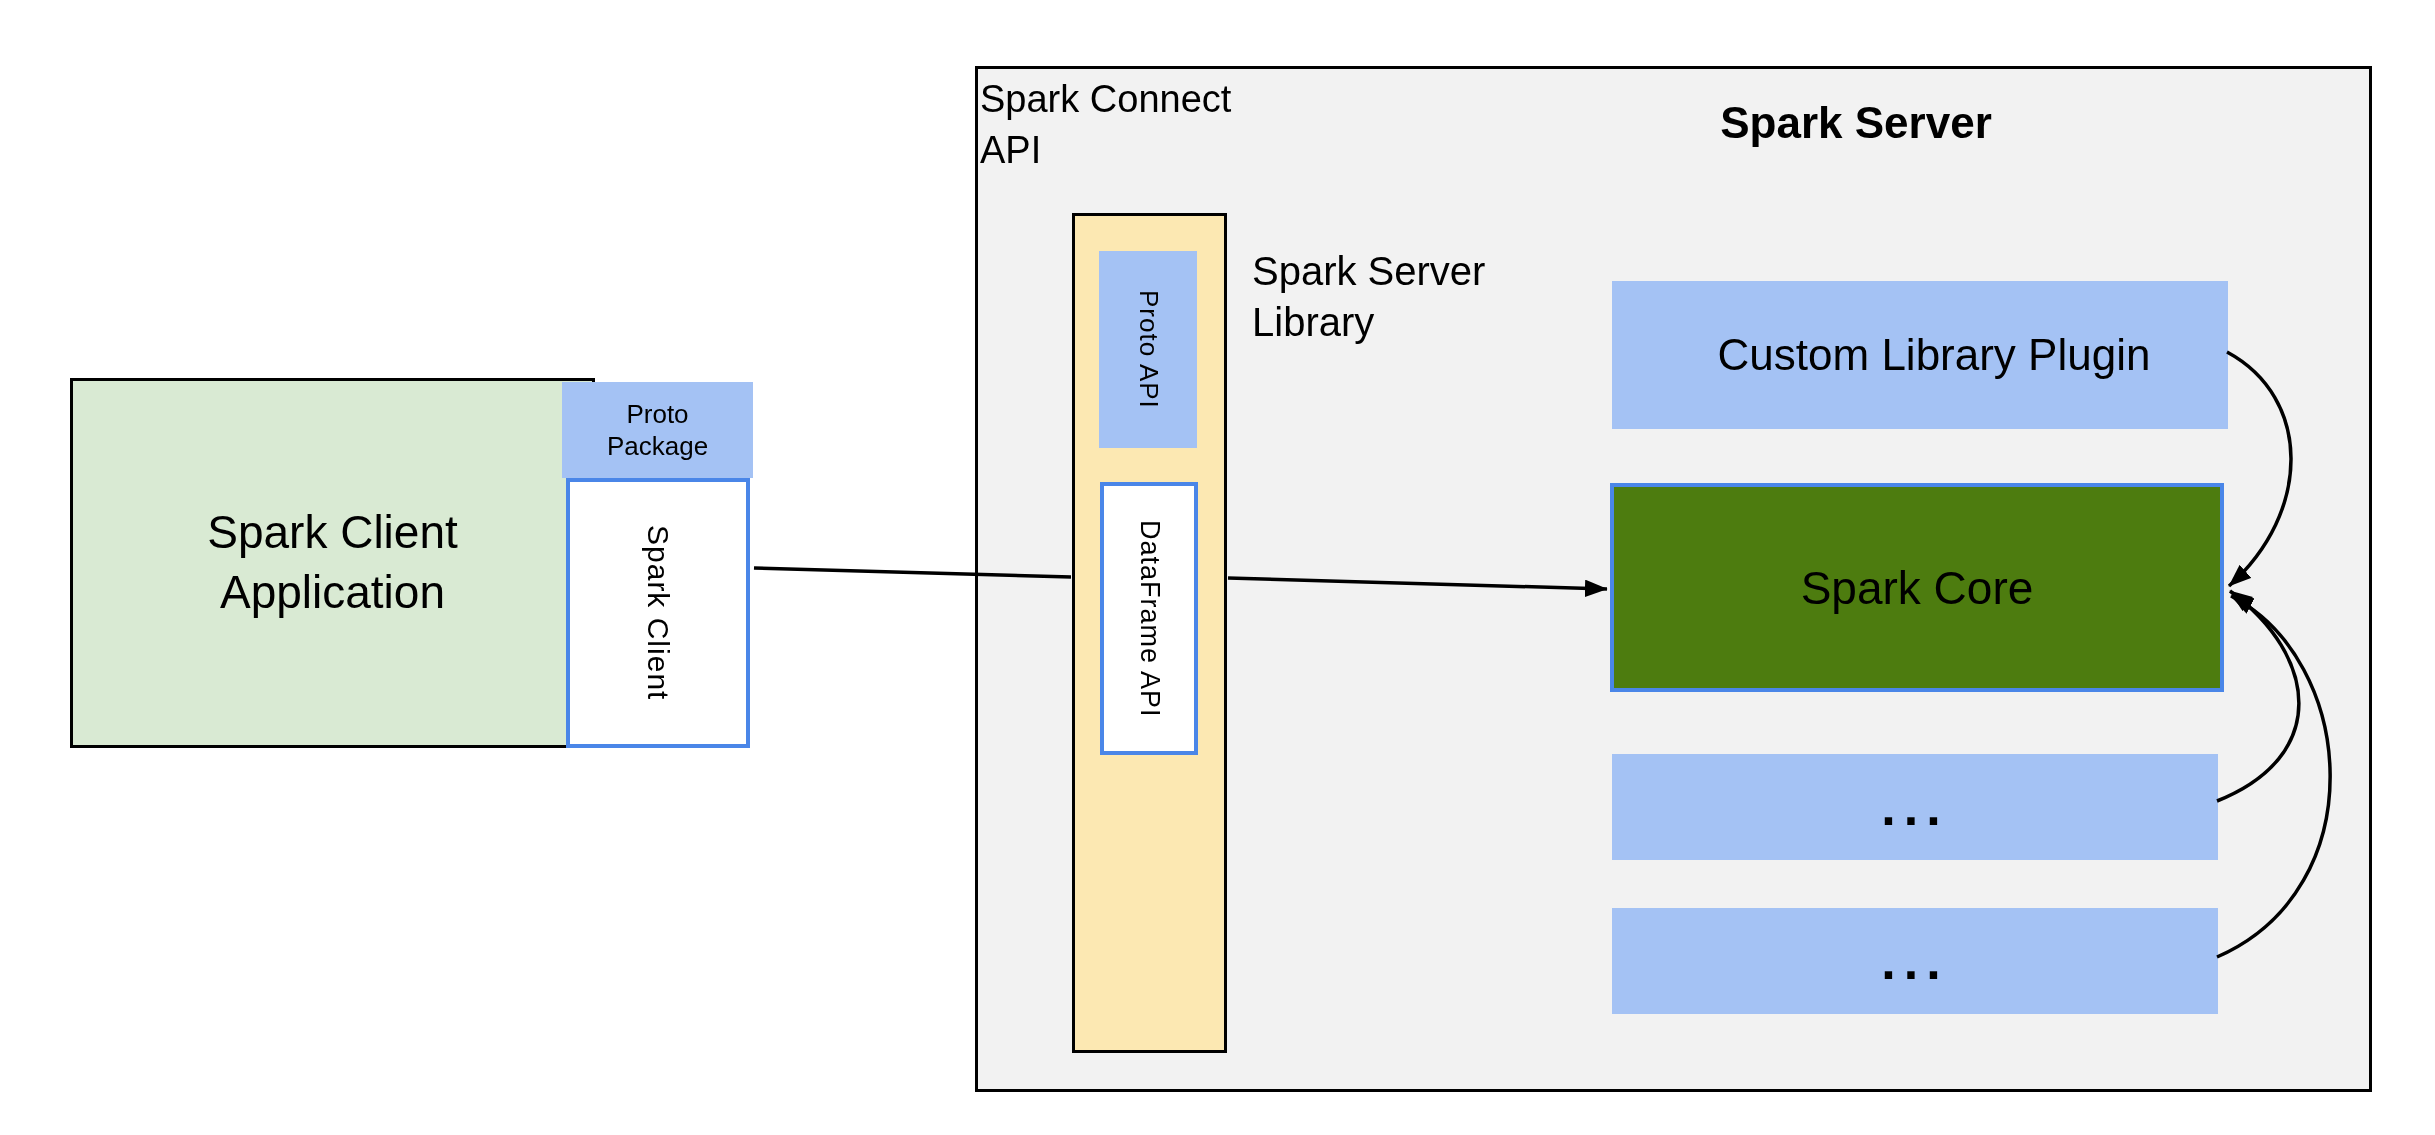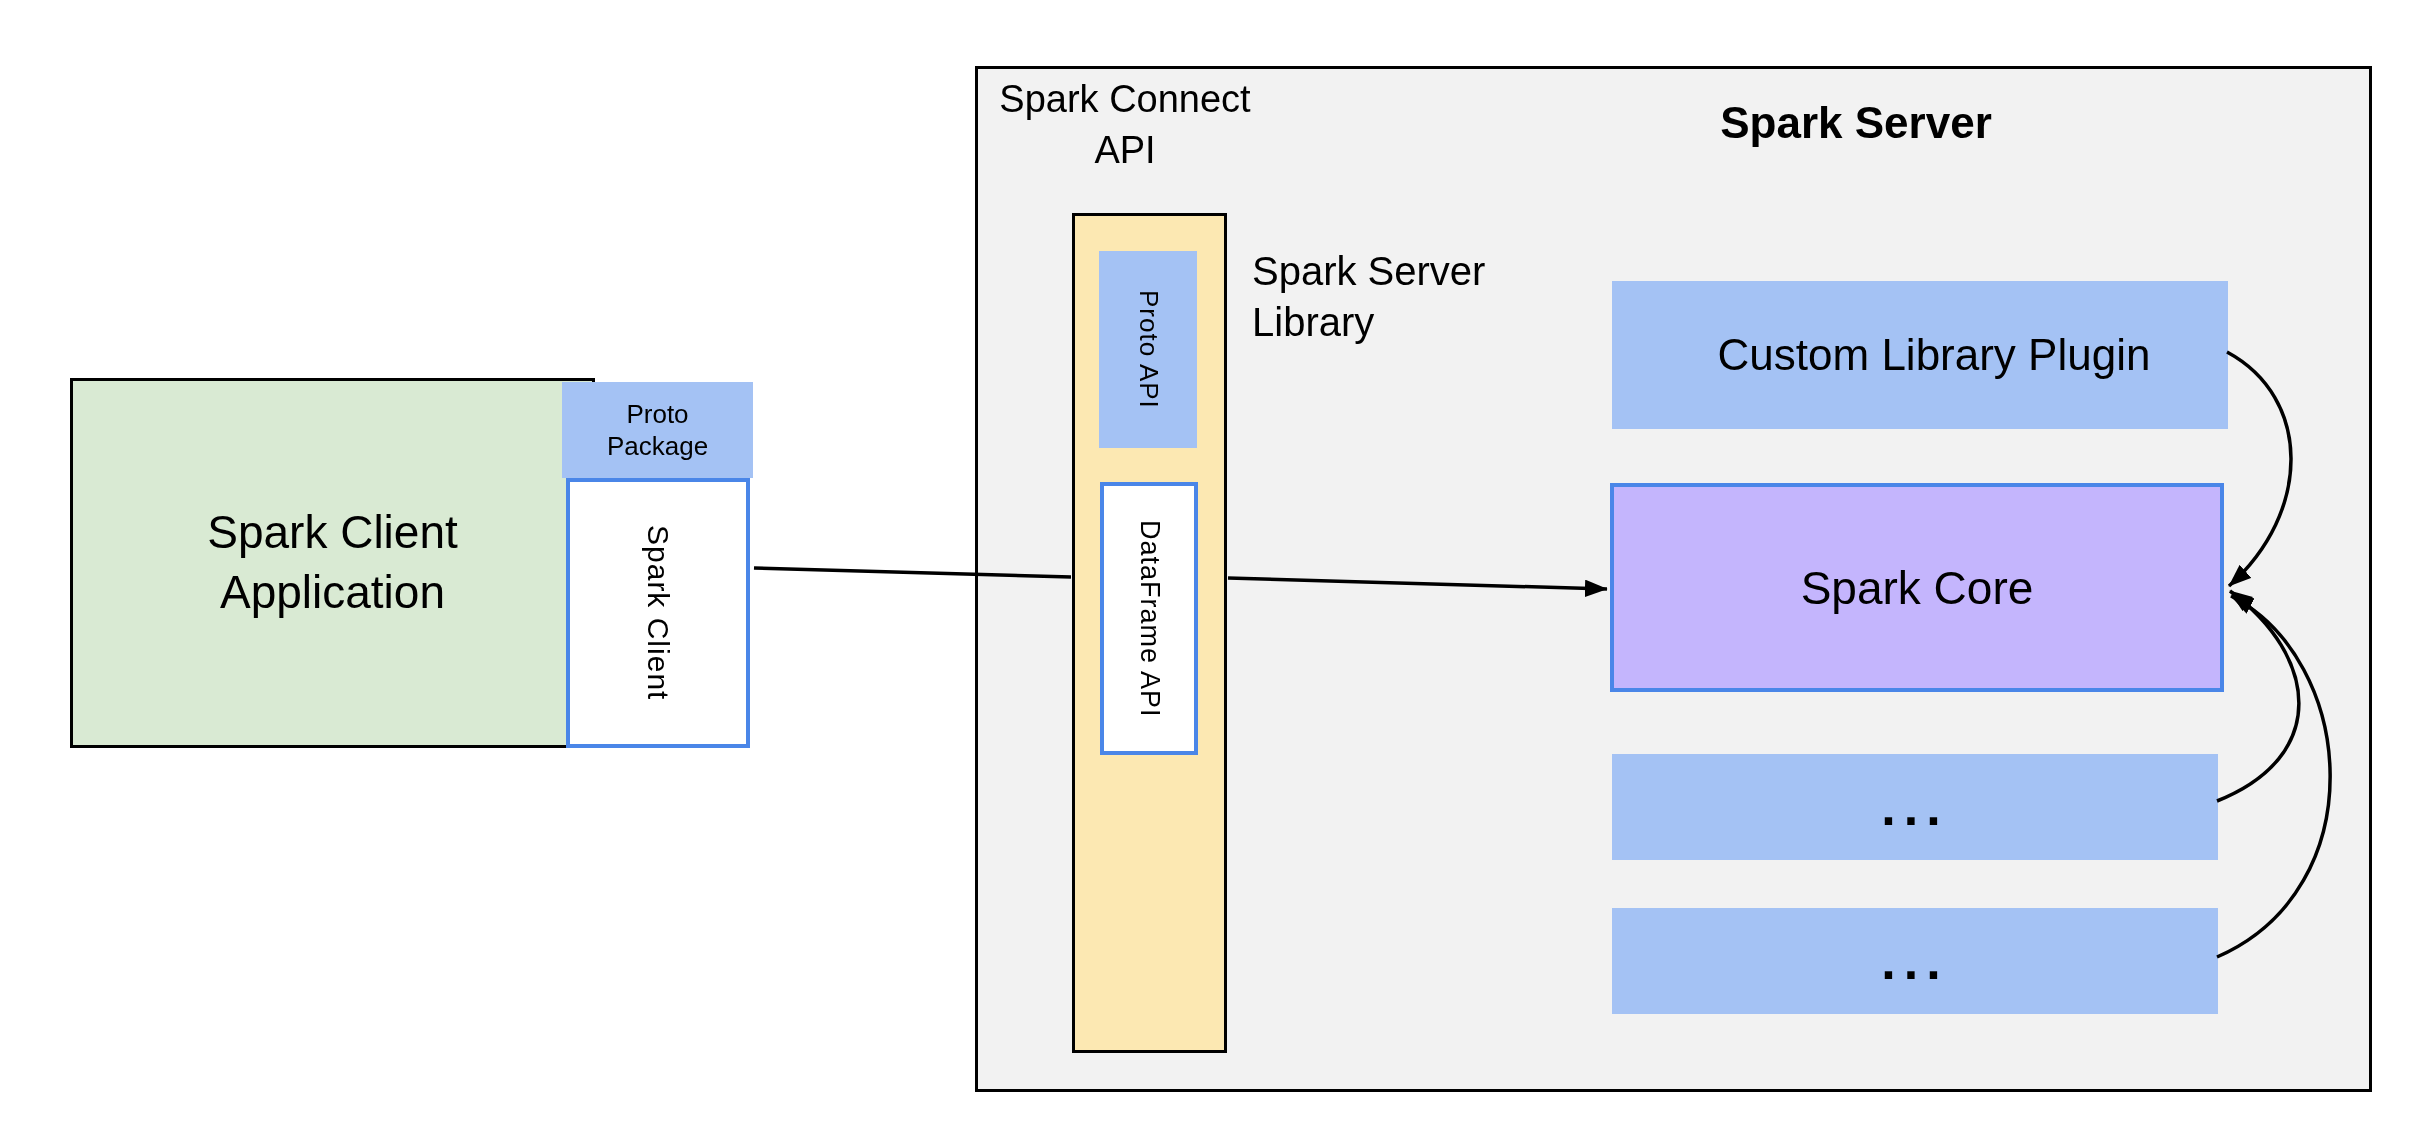--- a/index.html
+++ b/index.html
@@ -21,27 +21,27 @@
   .pkg-box{left:562px;top:382px;width:191px;height:96px;
     background:var(--blue-fill);font-size:26px;line-height:1.25;}
   .spark-client-box{left:566px;top:478px;width:184px;height:270px;
     background:#fff;border:4px solid var(--blue-border);font-size:30px;}
   .yellow-col{left:1072px;top:213px;width:155px;height:840px;
     background:var(--yellow-fill);border:3px solid #000;}
   .proto-box{left:1099px;top:251px;width:98px;height:197px;
     background:var(--blue-fill);font-size:26px;}
   .df-box{left:1100px;top:482px;width:98px;height:273px;
     background:#fff;border:4px solid var(--blue-border);font-size:27px;}
-  .connect-label{left:980px;top:74px;width:290px;font-size:38px;line-height:1.35;text-align:center;}
+  .connect-label{left:980px;top:74px;width:290px;font-size:38px;line-height:1.35;}
   .server-title{left:1606px;top:98px;width:500px;font-size:44px;font-weight:bold;text-align:center;}
   .library-label{left:1252px;top:246px;width:360px;font-size:40px;line-height:1.28;text-align:left;}
   .plugin-box{left:1612px;top:281px;width:616px;height:148px;
     background:var(--blue-fill);font-size:44px;padding-left:28px;}
   .core-box{left:1610px;top:483px;width:614px;height:209px;
-    background:#c4b5fd;border:4px solid var(--blue-border);font-size:46px;}
+    background:#4d7c0f;border:4px solid var(--blue-border);font-size:46px;}
   .dots-box{left:1612px;width:606px;height:106px;background:var(--blue-fill);
     font-size:52px;font-weight:bold;letter-spacing:8px;}
   .dots-1{top:754px;} .dots-2{top:908px;}
   #arrows{position:absolute;left:0;top:0;z-index:10;pointer-events:none;}
   #arrows path{stroke:var(--line);stroke-width:3.5;fill:none;}
   #arrows .head{fill:var(--line);stroke:none;}
 </style>
 </head>
 <body>
 

